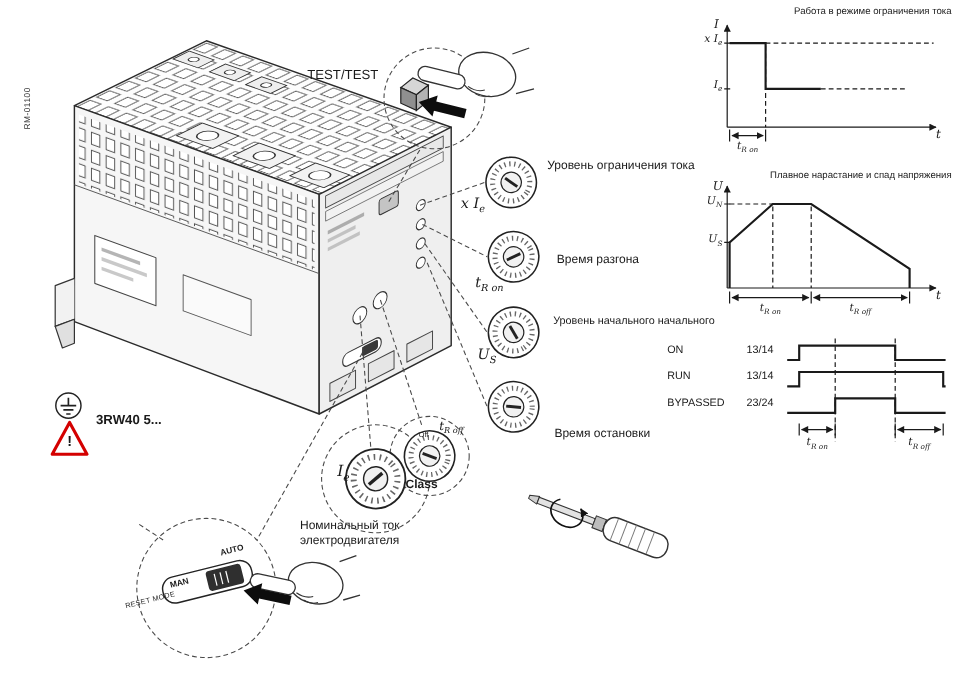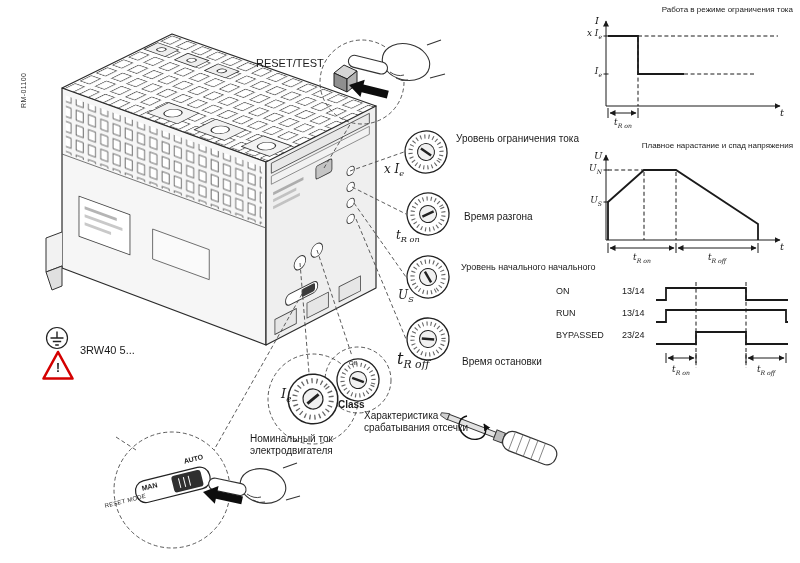--- a/index.html
+++ b/index.html
@@ -168,43 +168,42 @@
 
     <g stroke="#222" fill="none" stroke-width="1.4">
       <circle cx="57" cy="338" r="10.5" fill="#fff" stroke-width="1.2"></circle>
       <path d="M57,331.5 V338 M50.5,338 H63.5 M52.8,341.5 H61.2 M55.2,345 H58.8"></path>
     </g>
     <path d="M58,352 L72.5,378.5 L43.5,378.5 Z" fill="#fff" stroke="#d40000" stroke-width="2.6" stroke-linejoin="round"></path>
   </svg>
 
   <div class="lbl" style="left:20px;top:108px;font-size:7px;letter-spacing:.4px;color:#333;transform:rotate(-90deg);transform-origin:0 0;white-space:nowrap">RM-01100</div>
 
-  <div class="lbl" style="left:256px;top:57px;font-size:11px">RESET/TEST</div>
-
-  <div class="lbl" style="left:80px;top:344px;font-size:11px;font-weight:normal">3RW40 5...</div>
+  <div class="lbl" style="left:256px;top:57px;font-size:11px">TEST/TEST</div>
+
+  <div class="lbl" style="left:80px;top:344px;font-size:11px;font-weight:bold">3RW40 5...</div>
 
   <div class="lbl" style="left:56px;top:361px;font-size:12px;font-weight:bold">!</div>
 
 
   <div class="lbl" style="left:250px;top:433px;font-size:10px;width:118px">Номинальный ток электродвигателя</div>
 
-  <div class="lbl" style="left:364px;top:410px;font-size:10px;width:122px">Характеристика срабатывания отсечки</div>
 
   <div class="lbl" style="left:456px;top:133px;font-size:10px;white-space:nowrap">Уровень ограничения тока</div>
 
   <div class="lbl" style="left:464px;top:211px;font-size:10px;white-space:nowrap">Время разгона</div>
 
   <div class="lbl" style="left:461px;top:262px;font-size:9px;white-space:nowrap">Уровень начального начального</div>
 
   <div class="lbl" style="left:462px;top:356px;font-size:10px;white-space:nowrap">Время остановки</div>
 
   <span class="lbl sym" style="left:384px;top:162px;font-size:12px"><span>x </span><span>I</span><sub>e</sub></span>
   <span class="lbl sym" style="left:396px;top:228px;font-size:12px"><span>t</span><sub>R on</sub></span>
   <span class="lbl sym" style="left:398px;top:288px;font-size:12px"><span>U</span><sub>S</sub></span>
-  <span class="lbl sym" style="left:397px;top:350px;font-size:16px"><span>t</span><sub>R off</sub></span>
+  <span class="lbl sym" style="left:366px;top:350px;font-size:10px"><span>t</span><sub>R off</sub></span>
   <span class="lbl sym" style="left:281px;top:386px;font-size:13px"><span>I</span><sub>e</sub></span>
   <span class="lbl" style="left:338px;top:399px;font-size:10px;font-weight:bold">Class</span>
   <span class="lbl" style="left:349px;top:360px;font-size:6px">Off</span>
 
   <span class="lbl" style="left:104px;top:503px;font-size:6px;letter-spacing:.3px;transform:rotate(-14deg);transform-origin:0 0;white-space:nowrap">RESET MODE</span>
   <span class="lbl" style="left:141px;top:485px;font-size:7px;font-weight:bold;transform:rotate(-14deg);transform-origin:0 0">MAN</span>
   <span class="lbl" style="left:183px;top:458px;font-size:7px;font-weight:bold;transform:rotate(-14deg);transform-origin:0 0">AUTO</span>
 
   <div class="chart" style="left:588px;top:6px;width:207px;height:134px">
     <svg width="207" height="134">

